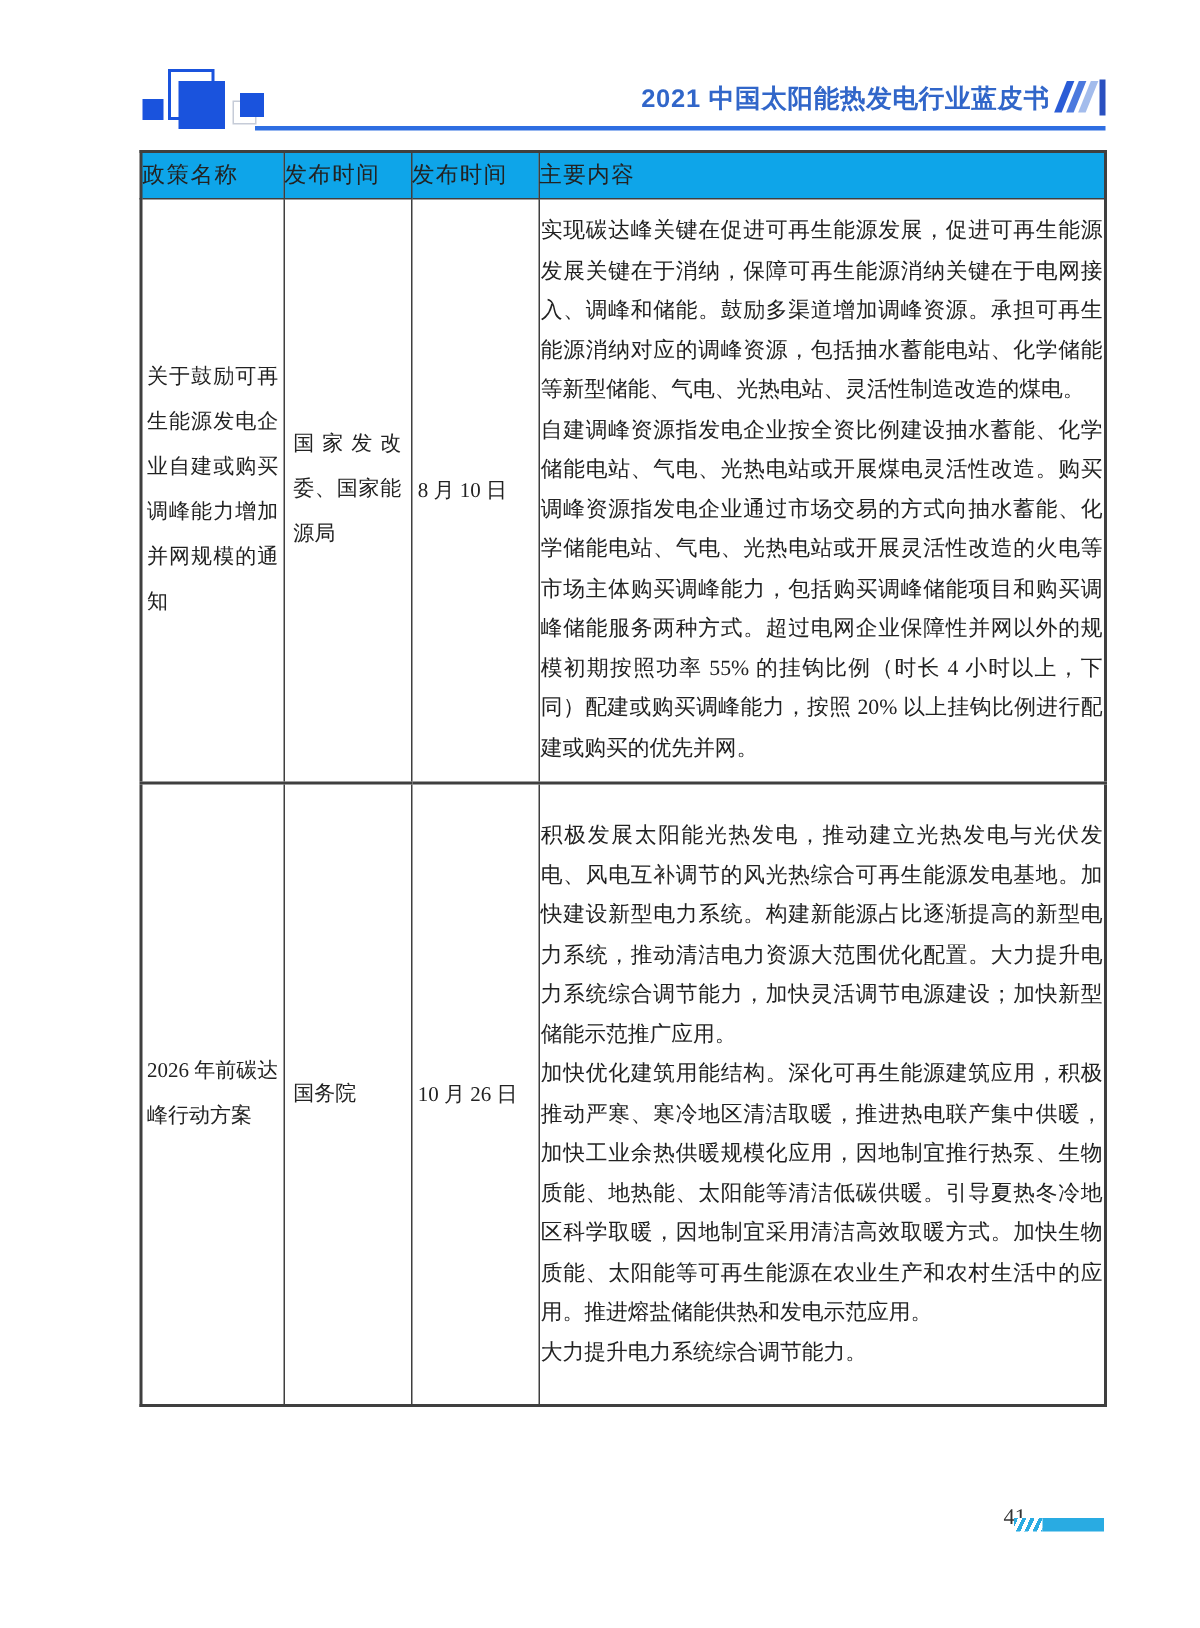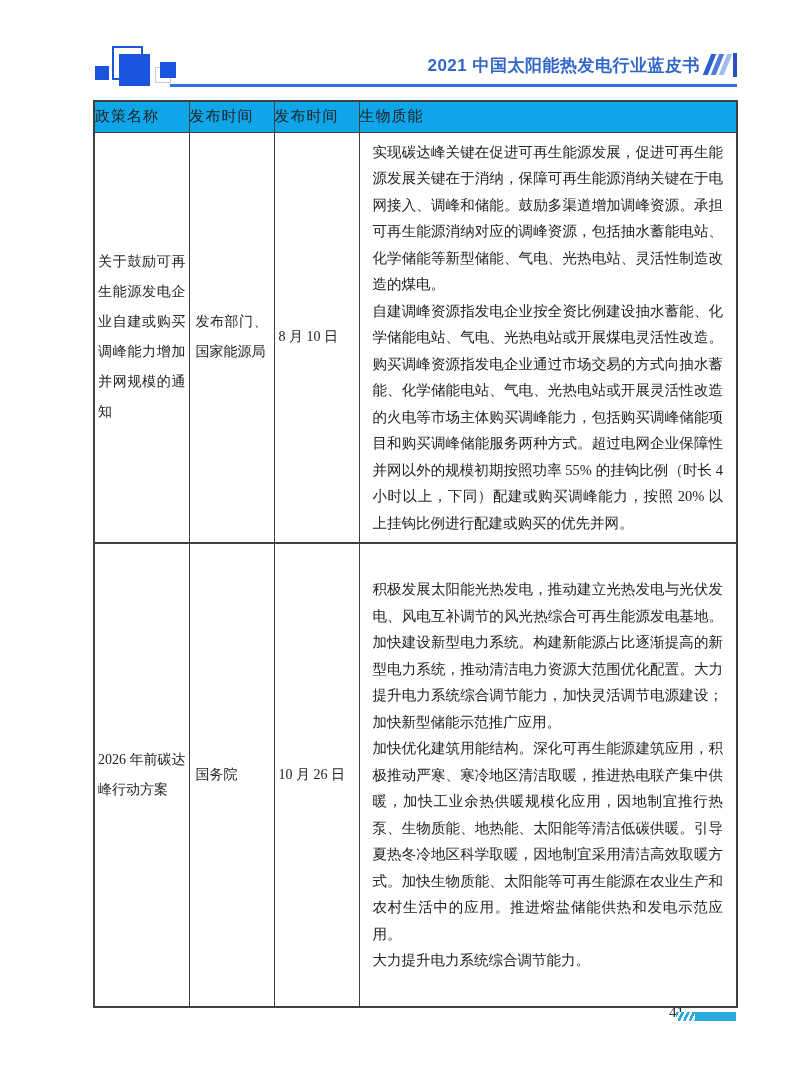--- a/index.html
+++ b/index.html
@@ -78,21 +78,21 @@
     background: #0ea5e9;
     height: 31px;
     font-weight: normal;
     font-size: 15px;
     text-align: left;
     letter-spacing: 1px;
     color: #222;
   }
   tbody tr.row-1 td { height: 390px; }
   tbody tr.row-1 td { border-bottom: 2.5px solid #3f3f3f; }
-  tbody tr.row-2 td { height: 464px; }
+  tbody tr.row-2 td { height: 415px; }
 
   td.cell-name {
     padding: 0 3px;
     font-size: 14px;
     line-height: 30px;
     text-align: justify;
     margin-top: 16px;
   }
   td.cell-dept {
     padding: 0 6px;
@@ -100,21 +100,21 @@
     line-height: 30px;
     text-align: justify;
   }
   td.cell-date {
     padding: 0 4px;
     font-size: 14px;
     text-align: left;
     white-space: nowrap;
   }
   td.cell-content {
-    padding: 6px 13px;
+    padding: 6px 1px;
     font-size: 14.5px;
     line-height: 26.5px;
     text-align: justify;
   }
   td.cell-content p { margin: 0; }
 
   
   .footer-pageno {
     position: absolute; left: 669px; top: 1004px;
     font-size: 15px; color: #333;
@@ -159,27 +159,27 @@
         <col style="width:95px">
           <col style="width:85px">
           <col style="width:85px">
           <col>
       </colgroup>
       <thead>
         <tr>
           <th>政策名称</th>
           <th>发布时间</th>
           <th>发布时间</th>
-          <th>生物质能</th>
+          <th>主要内容</th>
         </tr>
       </thead>
       <tbody>
         <tr class="row-1">
           <td class="cell-name">关于鼓励可再生能源发电企业自建或购买调峰能力增加并网规模的通知</td>
-          <td class="cell-dept">发布部门、国家能源局</td>
+          <td class="cell-dept">国家发改委、国家能源局</td>
           <td class="cell-date">8 月 10 日</td>
           <td class="cell-content">
             <p>实现碳达峰关键在促进可再生能源发展，促进可再生能源发展关键在于消纳，保障可再生能源消纳关键在于电网接入、调峰和储能。鼓励多渠道增加调峰资源。承担可再生能源消纳对应的调峰资源，包括抽水蓄能电站、化学储能等新型储能、气电、光热电站、灵活性制造改造的煤电。</p>
             <p>自建调峰资源指发电企业按全资比例建设抽水蓄能、化学储能电站、气电、光热电站或开展煤电灵活性改造。购买调峰资源指发电企业通过市场交易的方式向抽水蓄能、化学储能电站、气电、光热电站或开展灵活性改造的火电等市场主体购买调峰能力，包括购买调峰储能项目和购买调峰储能服务两种方式。超过电网企业保障性并网以外的规模初期按照功率 55% 的挂钩比例（时长 4 小时以上，下同）配建或购买调峰能力，按照 20% 以上挂钩比例进行配建或购买的优先并网。</p>
           </td>
         </tr>
         <tr class="row-2">
           <td class="cell-name">2026 年前碳达峰行动方案</td>
           <td class="cell-dept">国务院</td>
           <td class="cell-date">10 月 26 日</td>

